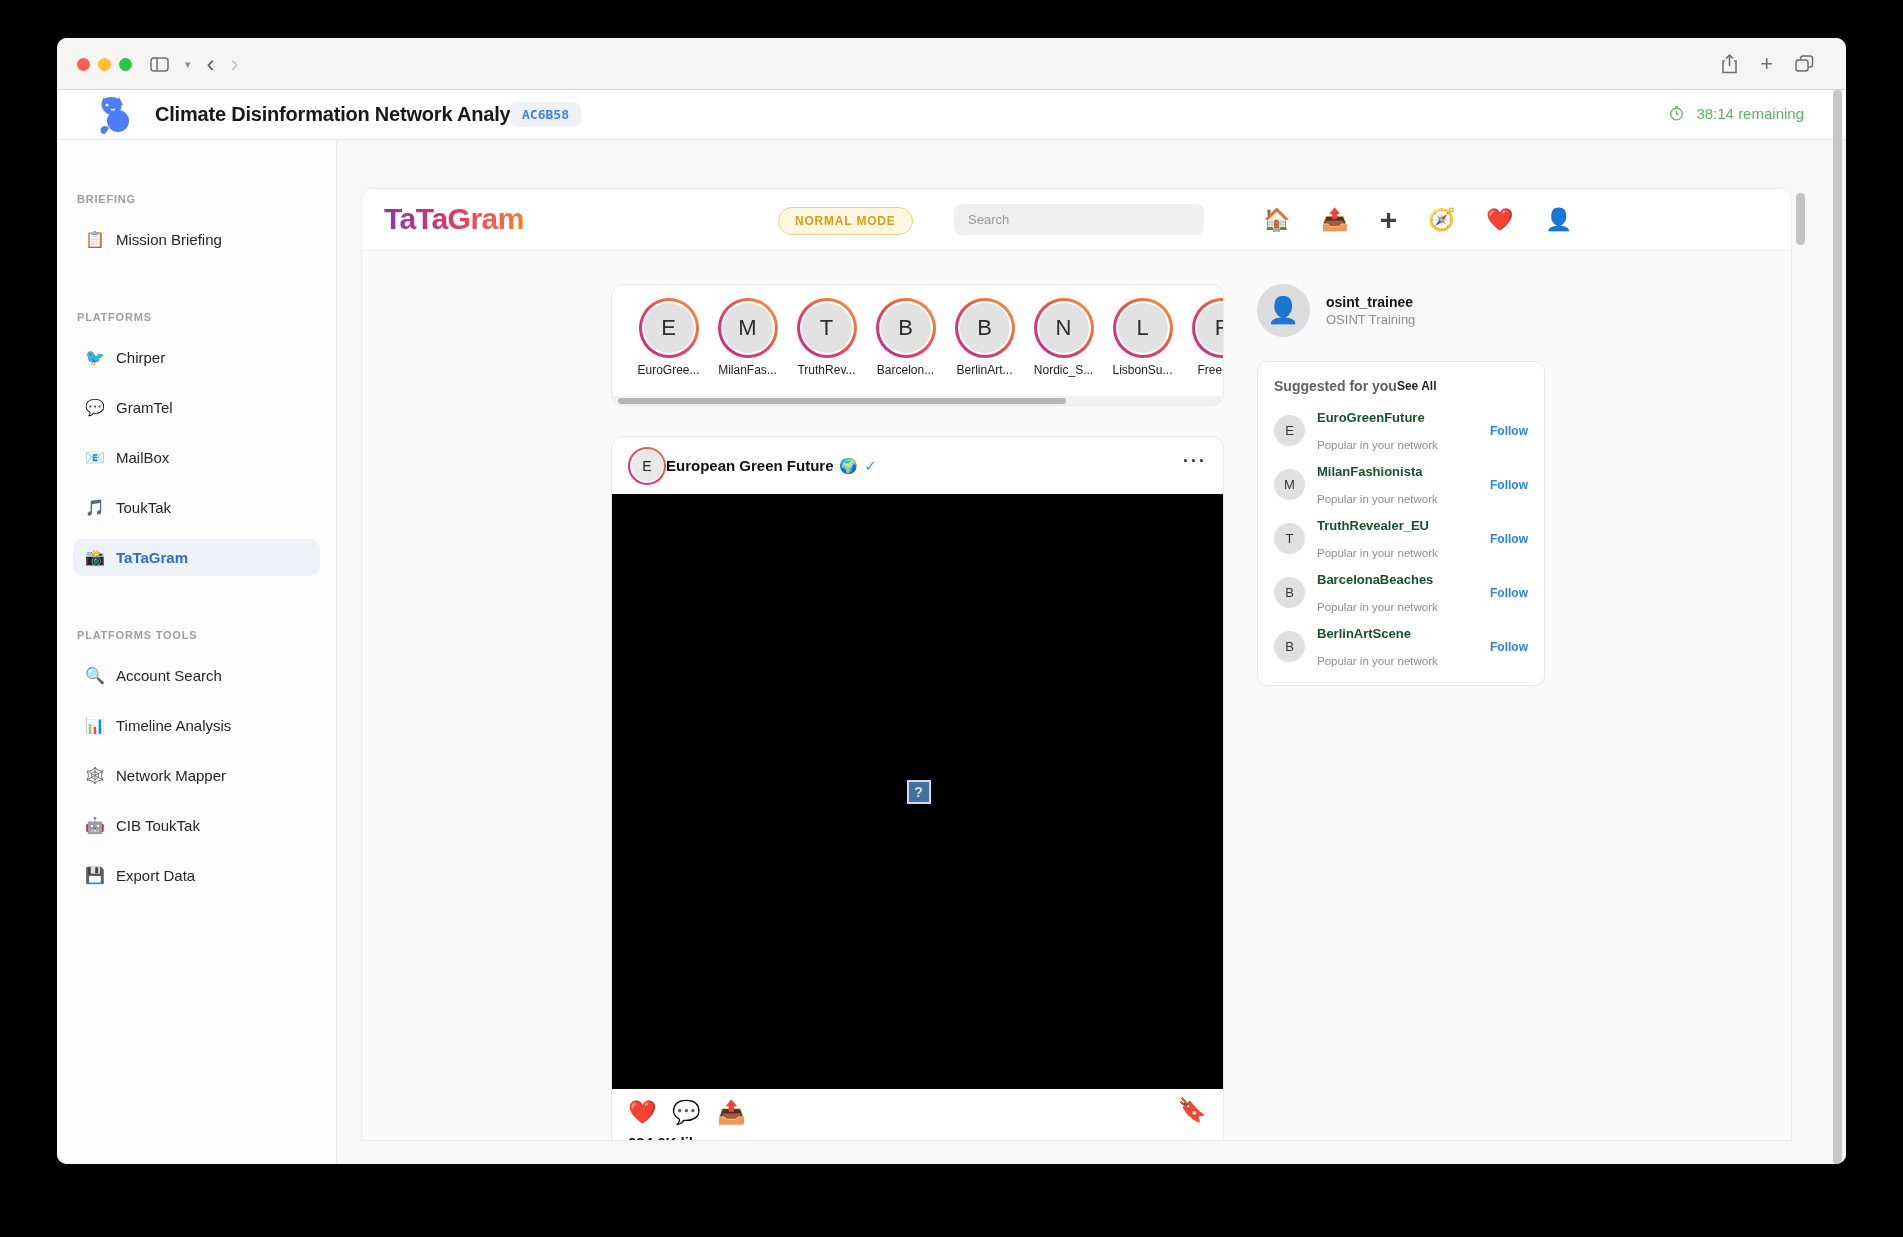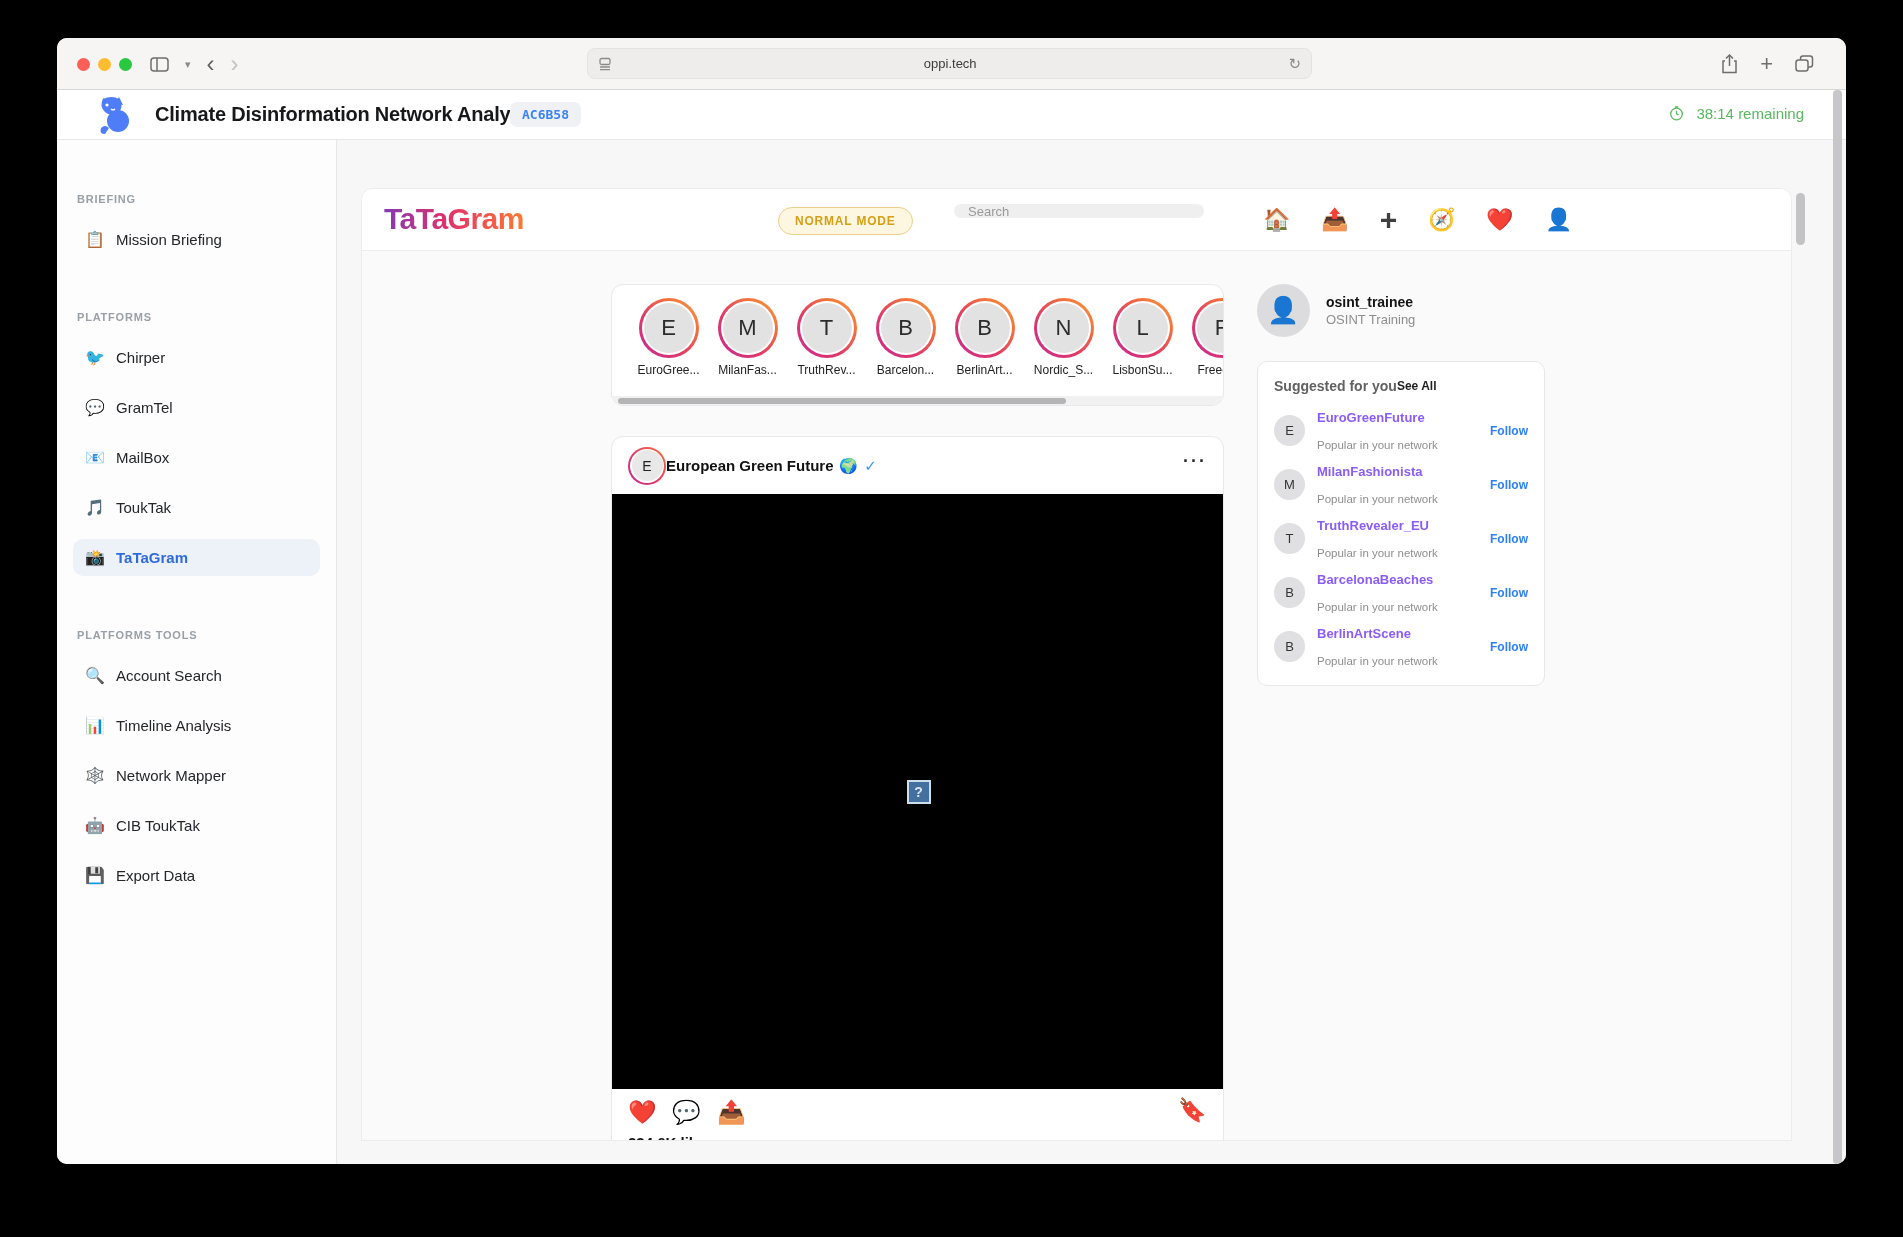--- a/index.html
+++ b/index.html
@@ -44,21 +44,21 @@
 
   
   .panel { position:absolute; left:24px; top:48px; width:1431px; height:953px;
     background:#fafafa; border:1px solid #ececee; border-radius:12px 12px 0 0; overflow:hidden; }
   .tg-header { position:relative; height:62px; background:#fff; border-bottom:1px solid #ededef; }
   .tg-logo { position:absolute; left:22px; top:13px; font-size:30px; font-weight:800; letter-spacing:-.5px;
     background:linear-gradient(90deg,#833ab4 0%,#e1306c 45%,#fd7b2f 100%);
     -webkit-background-clip:text; background-clip:text; -webkit-text-fill-color:transparent; color:transparent; }
   .mode-badge { position:absolute; left:416px; top:18px; border:1.5px solid #ecd089; background:#fdf6e0;
     color:#d4a017; font-size:12px; font-weight:700; letter-spacing:.8px; padding:6px 16px; border-radius:15px; }
-  .tg-search { position:absolute; left:592px; top:15px; width:250px; height:14px; background:#efefef;
+  .tg-search { position:absolute; left:592px; top:15px; width:250px; height:31px; background:#efefef;
     border:none; border-radius:8px; padding:0 14px; font-size:13px; color:#444; font-family:inherit; }
   .tg-search::placeholder { color:#9a9a9a; }
   .tg-nav { position:absolute; left:901px; top:0; height:62px; display:flex; align-items:center; gap:31px; }
   .tg-nav .nav-ic { font-size:22px; line-height:1; cursor:default; }
   .tg-nav .plus { font-size:30px; font-weight:700; color:#3f3f3f; }
   .tg-nav .hearted { color:#e0245e; }
 
   
   .feed { position:absolute; left:249px; top:95px; width:613px; }
   .stories-card { background:#fff; border:1px solid #e9e9eb; border-radius:12px; height:122px; overflow:hidden; position:relative; }
@@ -99,21 +99,21 @@
   .profile-name { font-size:14px; font-weight:700; color:#141414; }
   .profile-sub { font-size:13px; color:#8e8e8e; margin-top:2px; }
   .suggest-card { margin-top:24px; background:#fff; border:1px solid #e7e7e9; border-radius:10px; padding:16px; }
   .suggest-head { display:flex; justify-content:flex-start; align-items:center; margin-bottom:16px; }
   .suggest-title { font-size:14px; font-weight:700; color:#616161; }
   .see-all { font-size:12px; font-weight:700; color:#1f1f1f; cursor:default; }
   .suggest-row { display:flex; align-items:center; margin-bottom:13px; }
   .sg-avatar { width:31px; height:31px; border-radius:50%; background:#e0e0e2; display:flex; align-items:center; justify-content:center;
     font-size:13px; color:#333; flex:none; }
   .sg-texts { margin-left:12px; flex:1; min-width:0; }
-  .sg-name { font-size:13px; font-weight:700; color:#8b5cf6; }
+  .sg-name { font-size:13px; font-weight:700; color:#14532d; }
   .sg-desc { font-size:11.5px; color:#8e8e8e; margin-top:14px; }
   .sg-follow { font-size:12px; font-weight:700; color:#2e81f4; cursor:default; }
 
   .feed-scroll-thumb { position:absolute; left:1459px; top:53px; width:9px; height:52px; background:#c3c3c5; border-radius:5px; }
   .win-scrollbar { position:absolute; left:1776px; top:52px; width:9px; height:1074px; background:#c7c7c9; border-radius:4px; }
 
   svg.ic { display:block; }
 </style>
 </head>
 <body>
@@ -129,31 +129,20 @@
     <div class="chrome-icons">
       <span>
         <svg class="ic" width="19" height="15" viewBox="0 0 19 15">
             <rect x="1" y="1" width="17" height="13" rx="3" fill="none" stroke="#6e6e6e" stroke-width="1.5"></rect>
             <line x1="7" y1="1" x2="7" y2="14" stroke="#6e6e6e" stroke-width="1.5"></line>
           </svg>
       </span>
       <span class="chev">▾</span>
       <span class="nav-arrow">‹</span>
       <span class="nav-arrow fwd">›</span>
-    </div>
-    <div class="urlbar">
-      <span>
-        <svg class="ic" width="14" height="14" viewBox="0 0 14 14">
-            <rect x="2" y="1.5" width="10" height="6" rx="1.5" fill="none" stroke="#8a8a8a" stroke-width="1.3"></rect>
-            <line x1="2" y1="10" x2="12" y2="10" stroke="#8a8a8a" stroke-width="1.3"></line>
-            <line x1="2" y1="12.7" x2="12" y2="12.7" stroke="#8a8a8a" stroke-width="1.3"></line>
-          </svg>
-      </span>
-      <span class="url">oppi.tech</span>
-      <span style="color:#8a8a8a;font-size:15px;">↻</span>
     </div>
     <div class="chrome-right">
       <span>
         <svg class="ic" width="17" height="20" viewBox="0 0 17 20">
             <path d="M4 7 H2 V18.5 H15 V7 H13" fill="none" stroke="#6e6e6e" stroke-width="1.5"></path>
             <line x1="8.5" y1="1.5" x2="8.5" y2="12" stroke="#6e6e6e" stroke-width="1.5"></line>
             <path d="M5 4.5 L8.5 1 L12 4.5" fill="none" stroke="#6e6e6e" stroke-width="1.5"></path>
           </svg>
       </span>
       <span style="font-size:22px;color:#6e6e6e;">+</span>

